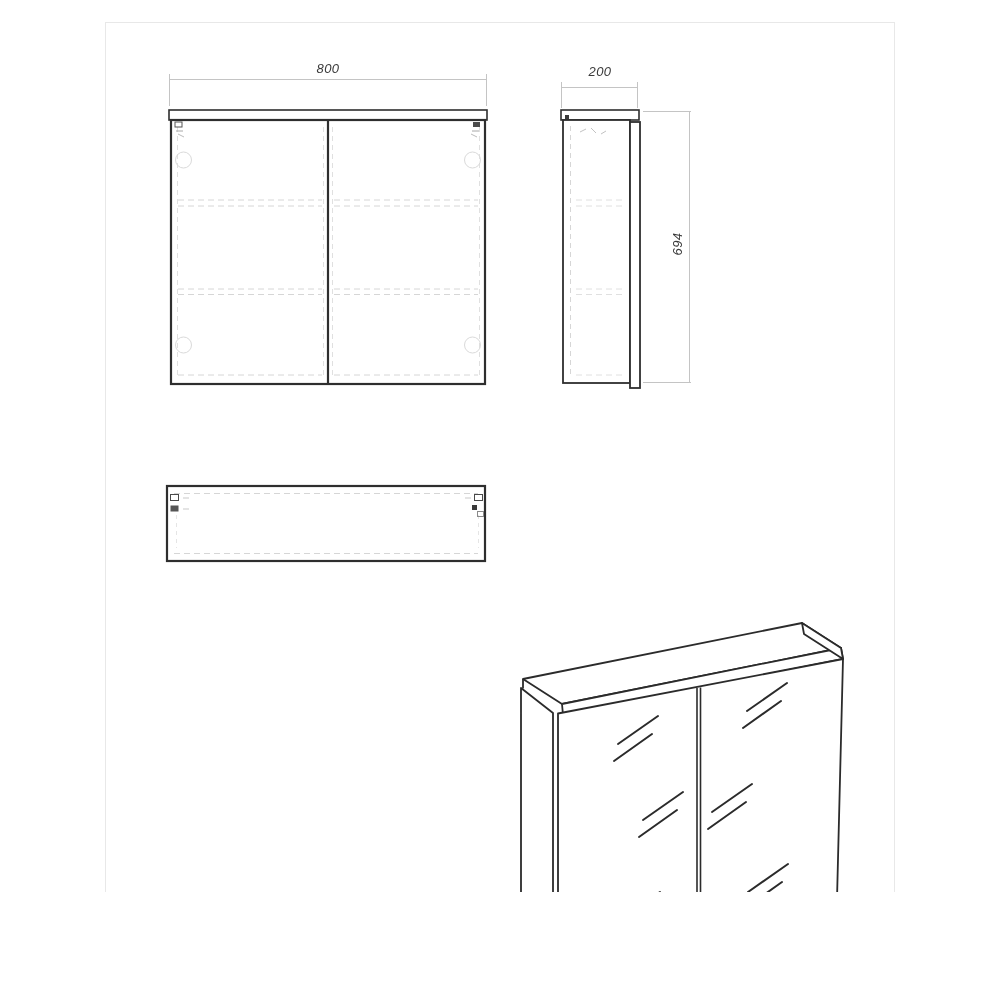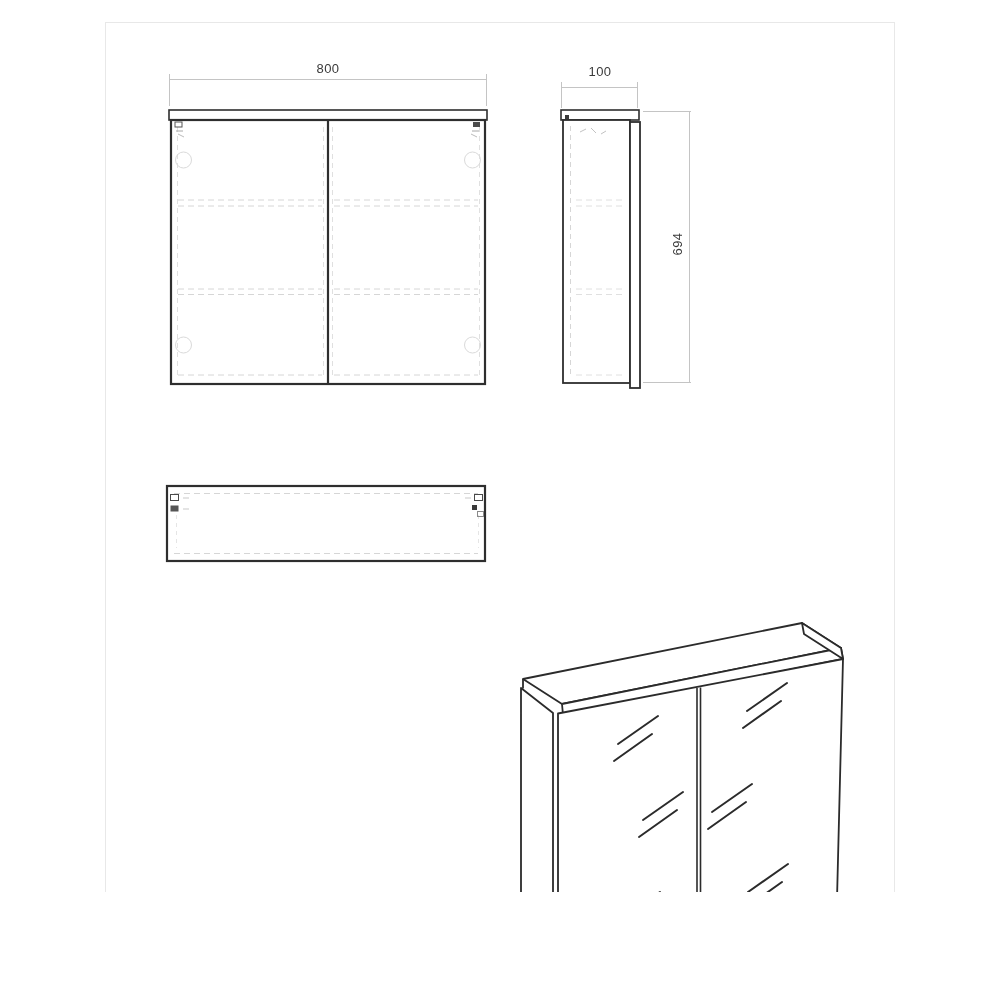--- a/index.html
+++ b/index.html
@@ -2,20 +2,21 @@
 <html><head>
 <meta charset="utf-8">
 <style>
   html,body{margin:0;padding:0;background:#ffffff;}
   #canvas{
     position:relative;
     width:1000px;height:892px;
     background:#ffffff;
     font-family:"Liberation Sans", sans-serif;
     overflow:hidden;
+    font-style:italic;
   }
   #linework{position:absolute;left:0;top:0;}
   .dim-label{
     position:absolute;
     font-size:13px;
     color:#3a3a3a;
     letter-spacing:0.4px;
     text-align:center;
     line-height:14px;
   }
@@ -174,15 +175,15 @@
         <line x1="743" y1="728" x2="781" y2="701"></line>
         <line x1="712" y1="812" x2="752" y2="784"></line>
         <line x1="708" y1="829" x2="746" y2="802"></line>
         <line x1="748" y1="892" x2="788" y2="864"></line>
         <line x1="744" y1="909" x2="782" y2="882"></line>
       </g>
     </g>
   </svg>
 
   <div id="dim-width" class="dim-label">800</div>
-  <div id="dim-depth" class="dim-label">100</div>
+  <div id="dim-depth" class="dim-label">200</div>
   <div id="dim-height" class="dim-label">694</div>
 </div>
 
 </body></html>

